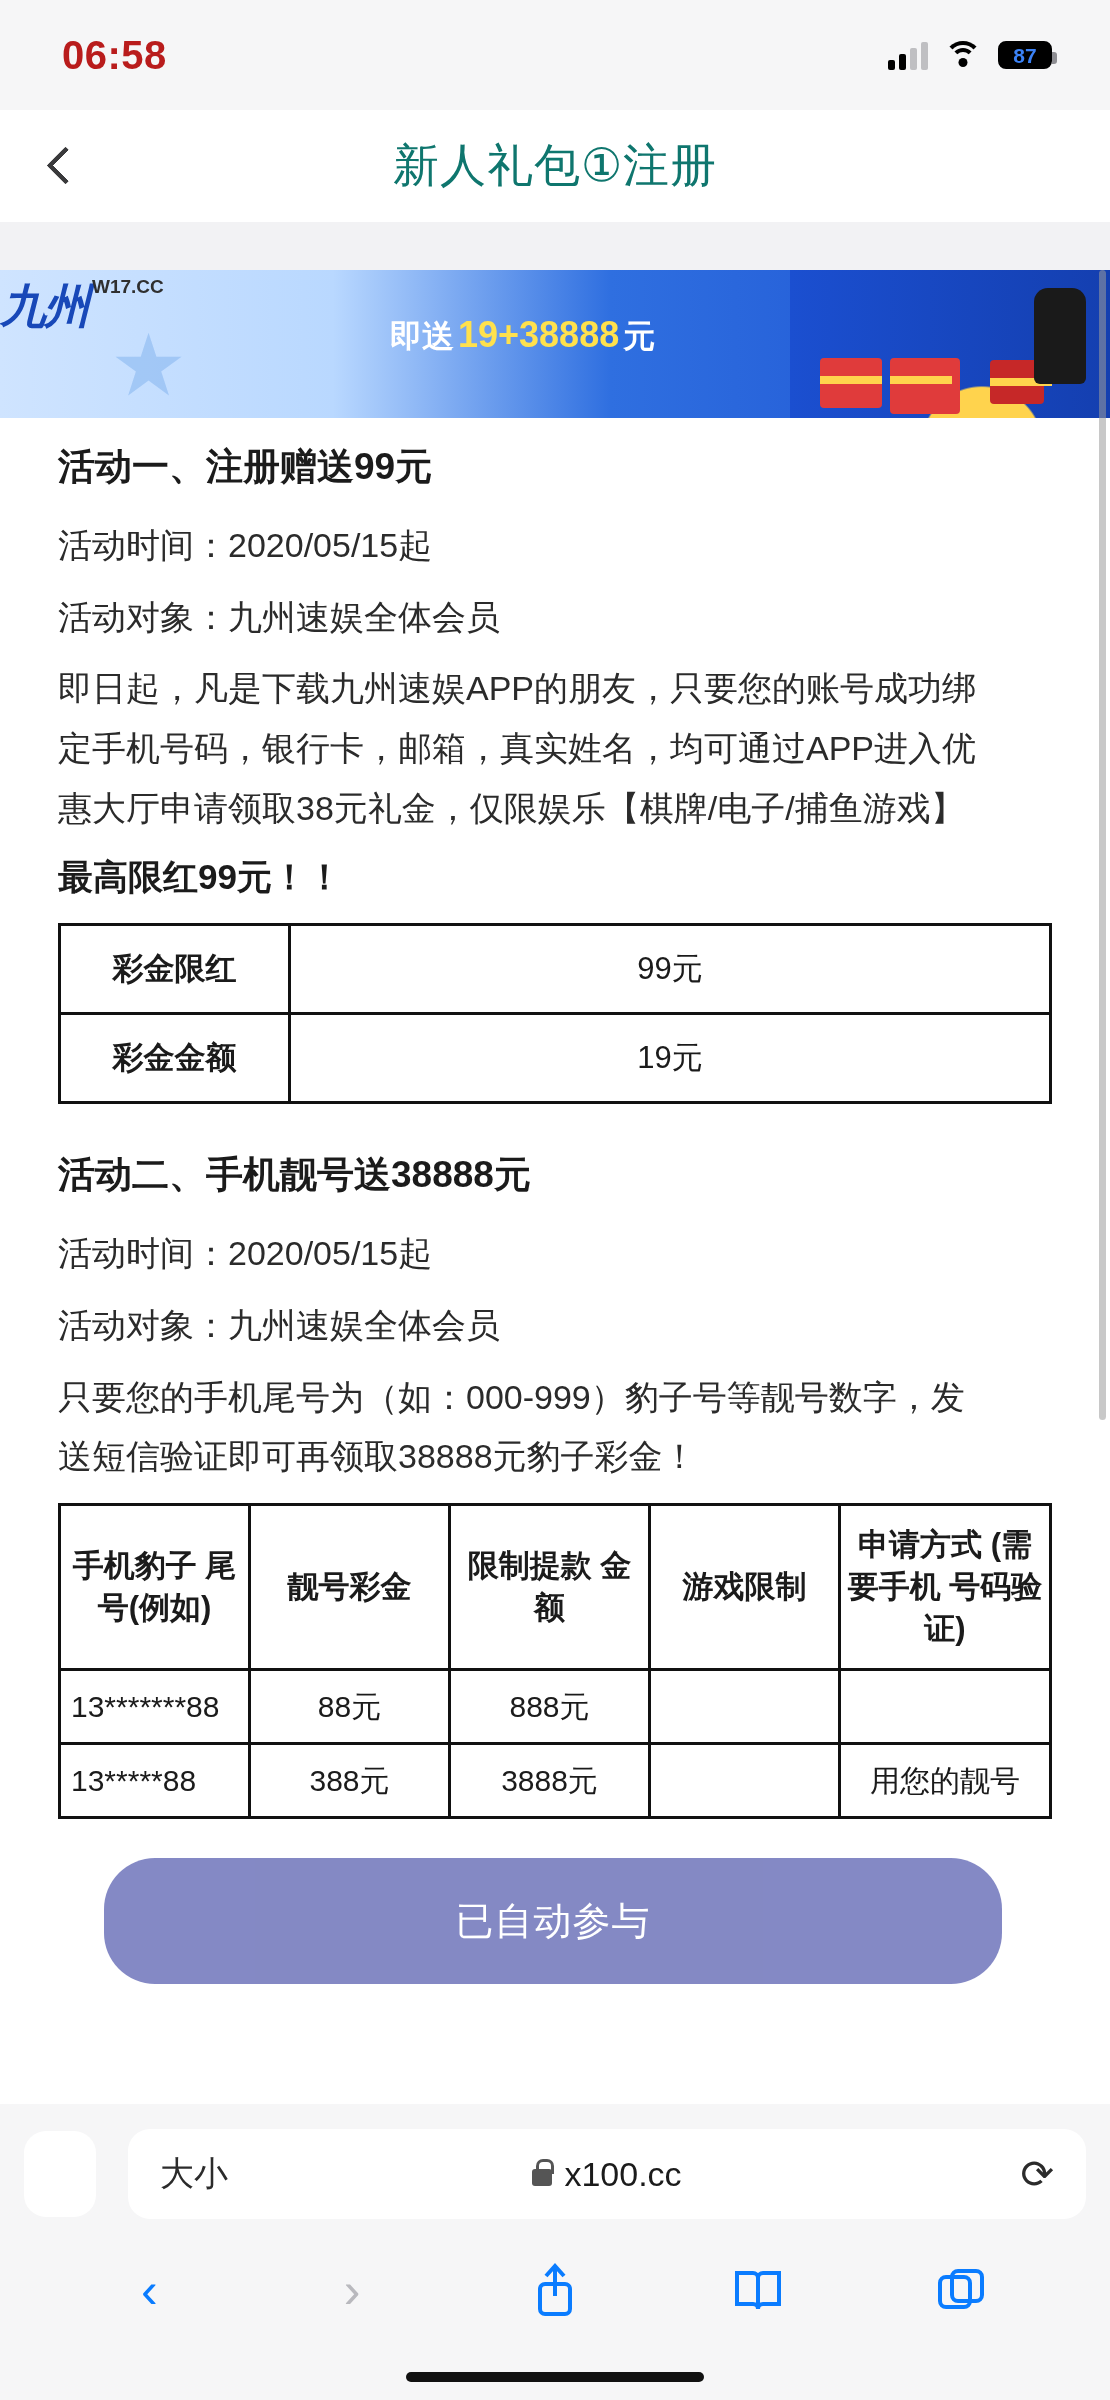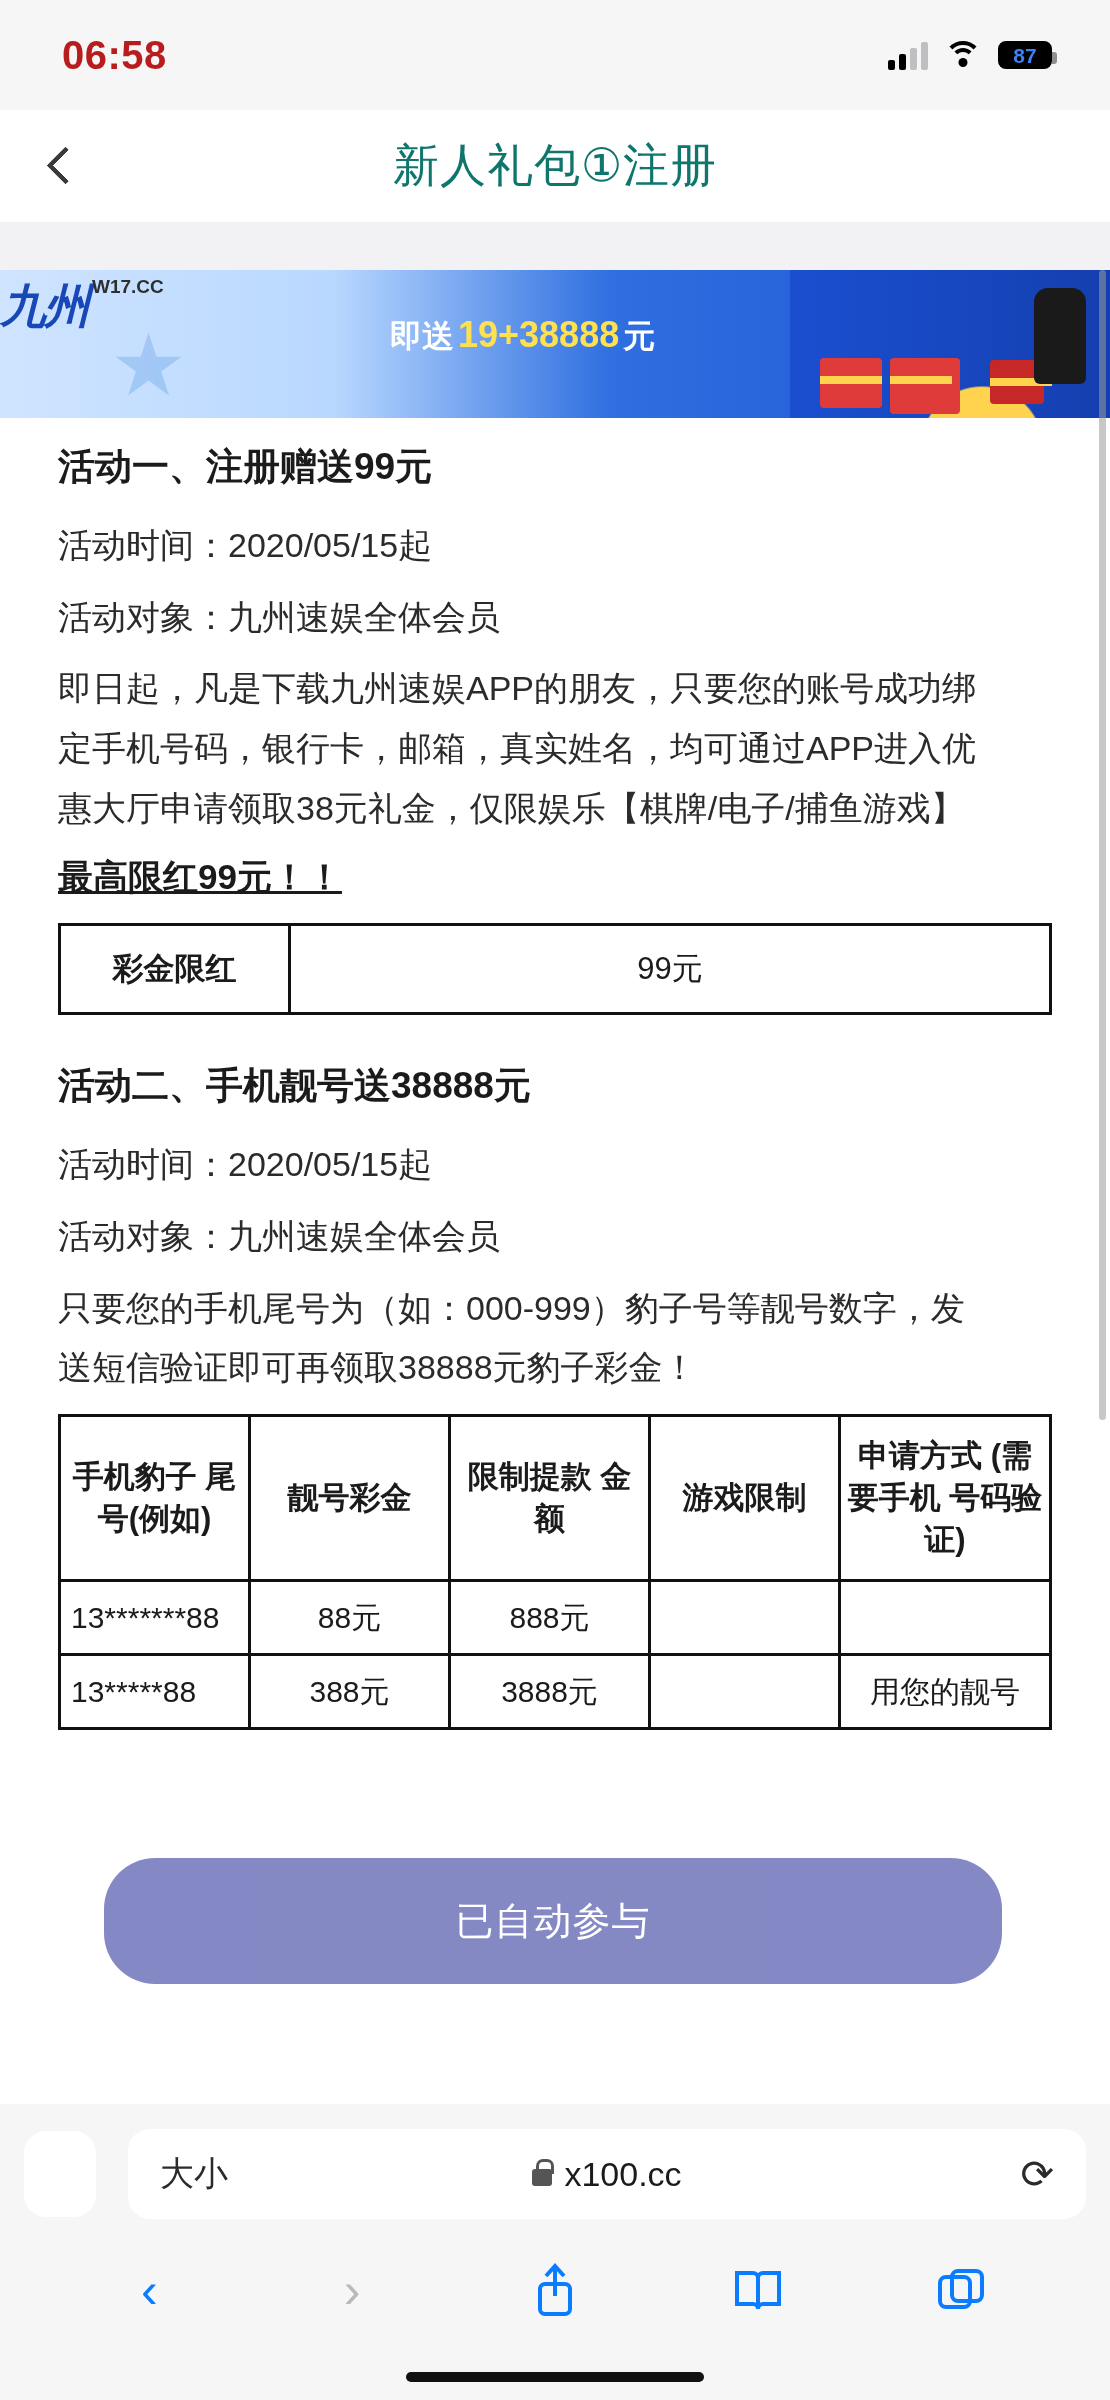--- a/index.html
+++ b/index.html
@@ -227,21 +227,20 @@
     color: #2b2b2b;
     line-height: 1.52;
     margin-bottom: 20px;
   }
   .para.flow { margin-bottom: 8px; }
   .sub-strong {
     font-size: 35px;
     font-weight: 700;
     color: #1b1b1b;
     margin: 10px 0 22px;
-    text-decoration: underline;
   }
 
   table.tbl {
     width: 100%;
     border-collapse: collapse;
     border: 3px solid #be185d;
     margin-bottom: 46px;
   }
   table.tbl td, table.tbl th {
     border: 3px solid #111;
@@ -448,20 +447,24 @@
       <div class="para flow">即日起，凡是下载九州速娱APP的朋友，只要您的账号成功绑</div>
       <div class="para flow">定手机号码，银行卡，邮箱，真实姓名，均可通过APP进入优</div>
       <div class="para">惠大厅申请领取38元礼金，仅限娱乐【棋牌/电子/捕鱼游戏】</div>
       <div class="sub-strong">最高限红99元！！</div>
 
       <table class="tbl">
         <tbody>
             <tr>
           <td class="lbl">彩金限红</td>
           <td>99元</td>
+        </tr>
+        <tr>
+          <td class="lbl">彩金金额</td>
+          <td>19元</td>
         </tr>
       </tbody>
         </table>
 
       <div class="sec-title">活动二、手机靓号送38888元</div>
       <div class="para">活动时间：2020/05/15起</div>
       <div class="para">活动对象：九州速娱全体会员</div>
       <div class="para flow">只要您的手机尾号为（如：000-999）豹子号等靓号数字，发</div>
       <div class="para">送短信验证即可再领取38888元豹子彩金！</div>
 

